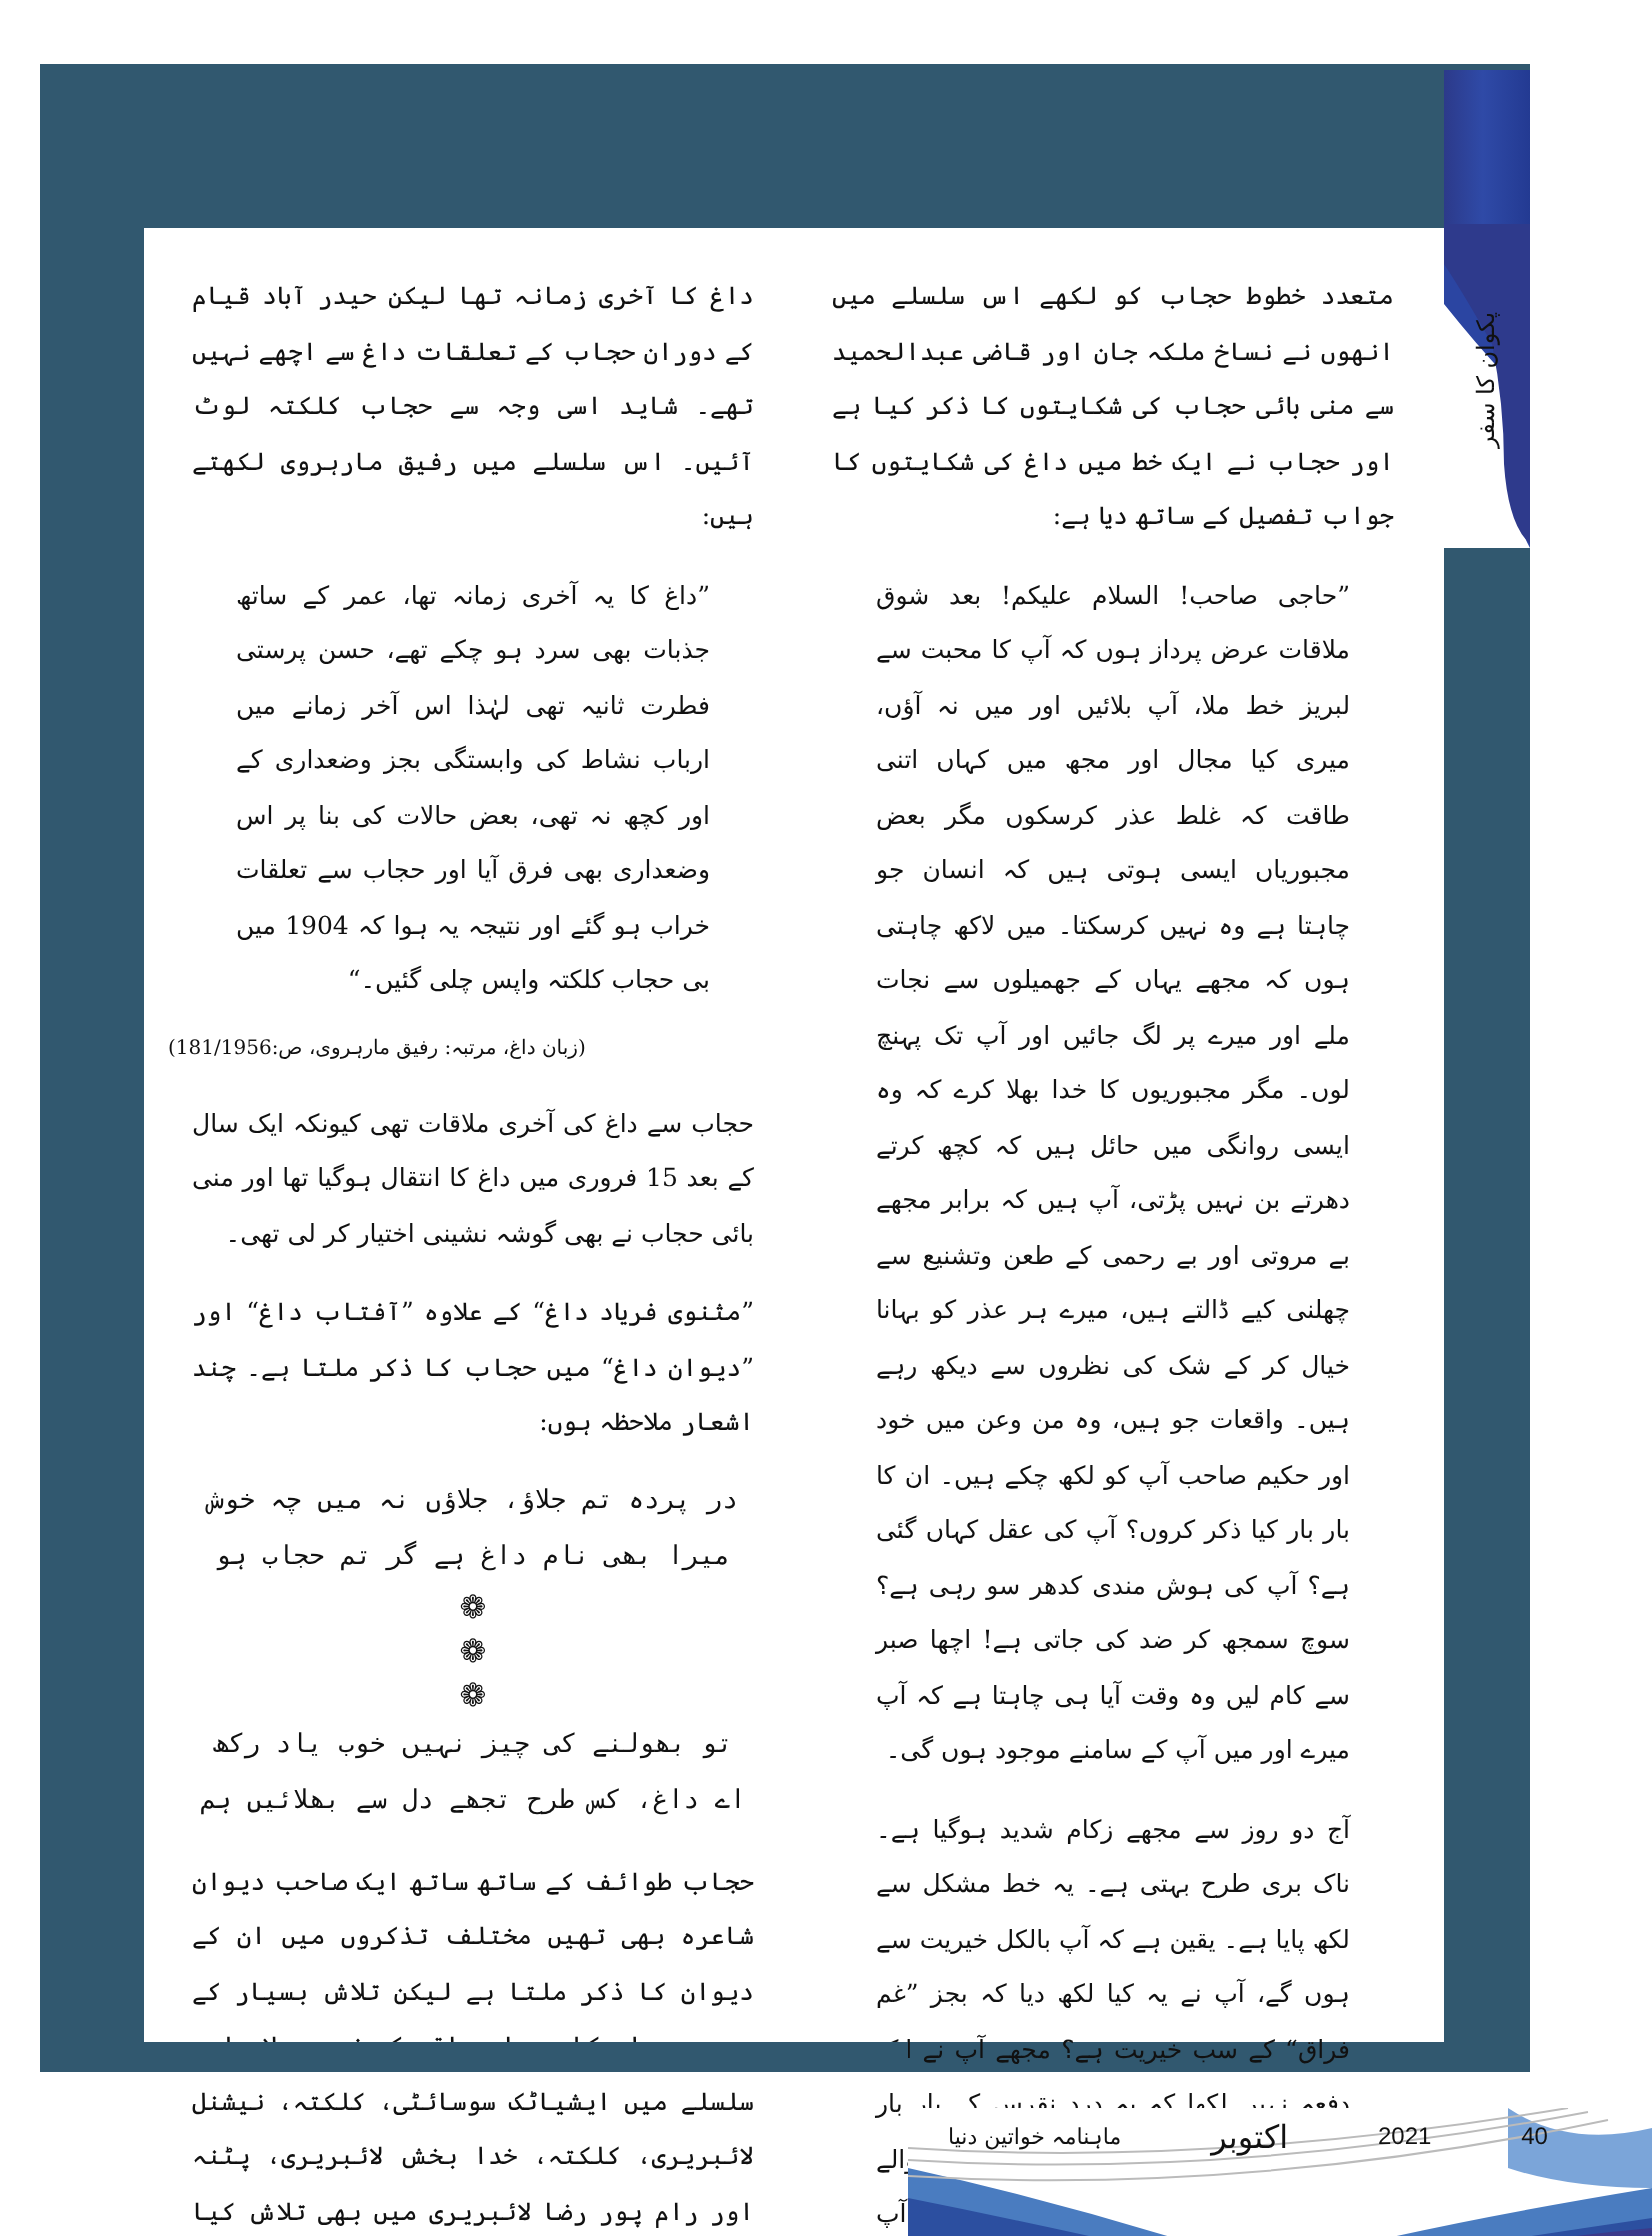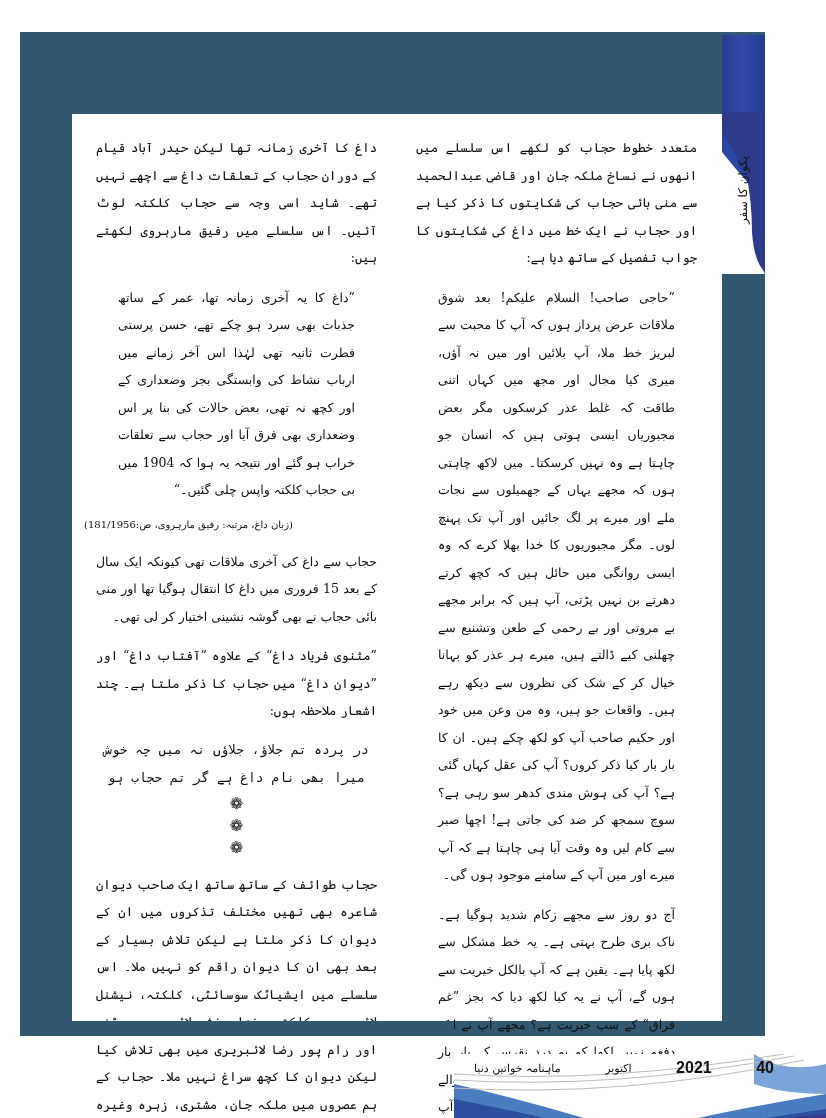--- a/index.html
+++ b/index.html
@@ -49,22 +49,22 @@
     .footer {
       position: absolute; left: 454px; top: 1021px; width: 372px; height: 97px;
       overflow: hidden; background: #ffffff; margin-top: 33px;
     }
     .footer svg { position: absolute; left: 0; top: 0; }
     .footer-text {
       position: absolute; left: 20px; top: 2px; width: 300px; height: 24px;
       display: flex; align-items: center; justify-content: space-between; direction: ltr;
     }
     .mag { font-family: "DejaVu Serif", serif; font-size: 11px; color: #111; }
-    .year, .pagenum { font-family: "Liberation Sans", sans-serif; font-weight: bold; font-size: 16px; color: #111; }
-    .month { font-family: "DejaVu Serif", serif; font-size: 11px; color: #111; }
+    .year, .pagenum { font-family: "Liberation Sans", sans-serif; font-weight: normal; font-size: 12px; color: #111; }
+    .month { font-family: "DejaVu Serif", serif; font-size: 16px; color: #111; }
     .bottom-strip {
       position: absolute; left: 20px; top: 1021px; width: 434px; height: 15px; background: #31586f;
     }
   </style>
 </head>
 <body>
 
 <div class="frame"></div>
 
 <div class="side-band"></div>
@@ -94,20 +94,24 @@
     <p class="p">حجاب سے داغ کی آخری ملاقات تھی کیونکہ ایک سال کے بعد 15 فروری میں داغ کا انتقال ہوگیا تھا اور منی بائی حجاب نے بھی گوشہ نشینی اختیار کر لی تھی۔</p>
     <p class="p">”مثنوی فریاد داغ“ کے علاوہ ”آفتاب داغ“ اور ”دیوان داغ“ میں حجاب کا ذکر ملتا ہے۔ چند اشعار ملاحظہ ہوں:</p>
 
     <div class="verse">
       <div>در پردہ تم جلاؤ، جلاؤں نہ میں چہ خوش</div>
       <div>میرا بھی نام داغ ہے گر تم حجاب ہو</div>
     </div>
     <div class="flower">❁</div>
     <div class="flower">❁</div>
     <div class="flower">❁</div>
+    <div class="verse">
+      <div>تو بھولنے کی چیز نہیں خوب یاد رکھ</div>
+      <div>اے داغ، کس طرح تجھے دل سے بھلائیں ہم</div>
+    </div>
     <p class="p">حجاب طوائف کے ساتھ ساتھ ایک صاحب دیوان شاعرہ بھی تھیں مختلف تذکروں میں ان کے دیوان کا ذکر ملتا ہے لیکن تلاش بسیار کے بعد بھی ان کا دیوان راقم کو نہیں ملا۔ اس سلسلے میں ایشیاٹک سوسائٹی، کلکتہ، نیشنل لائبریری، کلکتہ، خدا بخش لائبریری، پٹنہ اور رام پور رضا لائبریری میں بھی تلاش کیا لیکن دیوان کا کچھ سراغ نہیں ملا۔ حجاب کے ہم عصروں میں ملکہ جان، مشتری، زہرہ وغیرہ قابل ذکر ہیں۔</p>
   </div>
 
 </div>
 
 <div class="bottom-strip"></div>
 
 <div class="footer">
   <svg width="372" height="97" viewBox="0 0 372 97">
     <rect x="0" y="0" width="372" height="97" fill="#ffffff"></rect>

